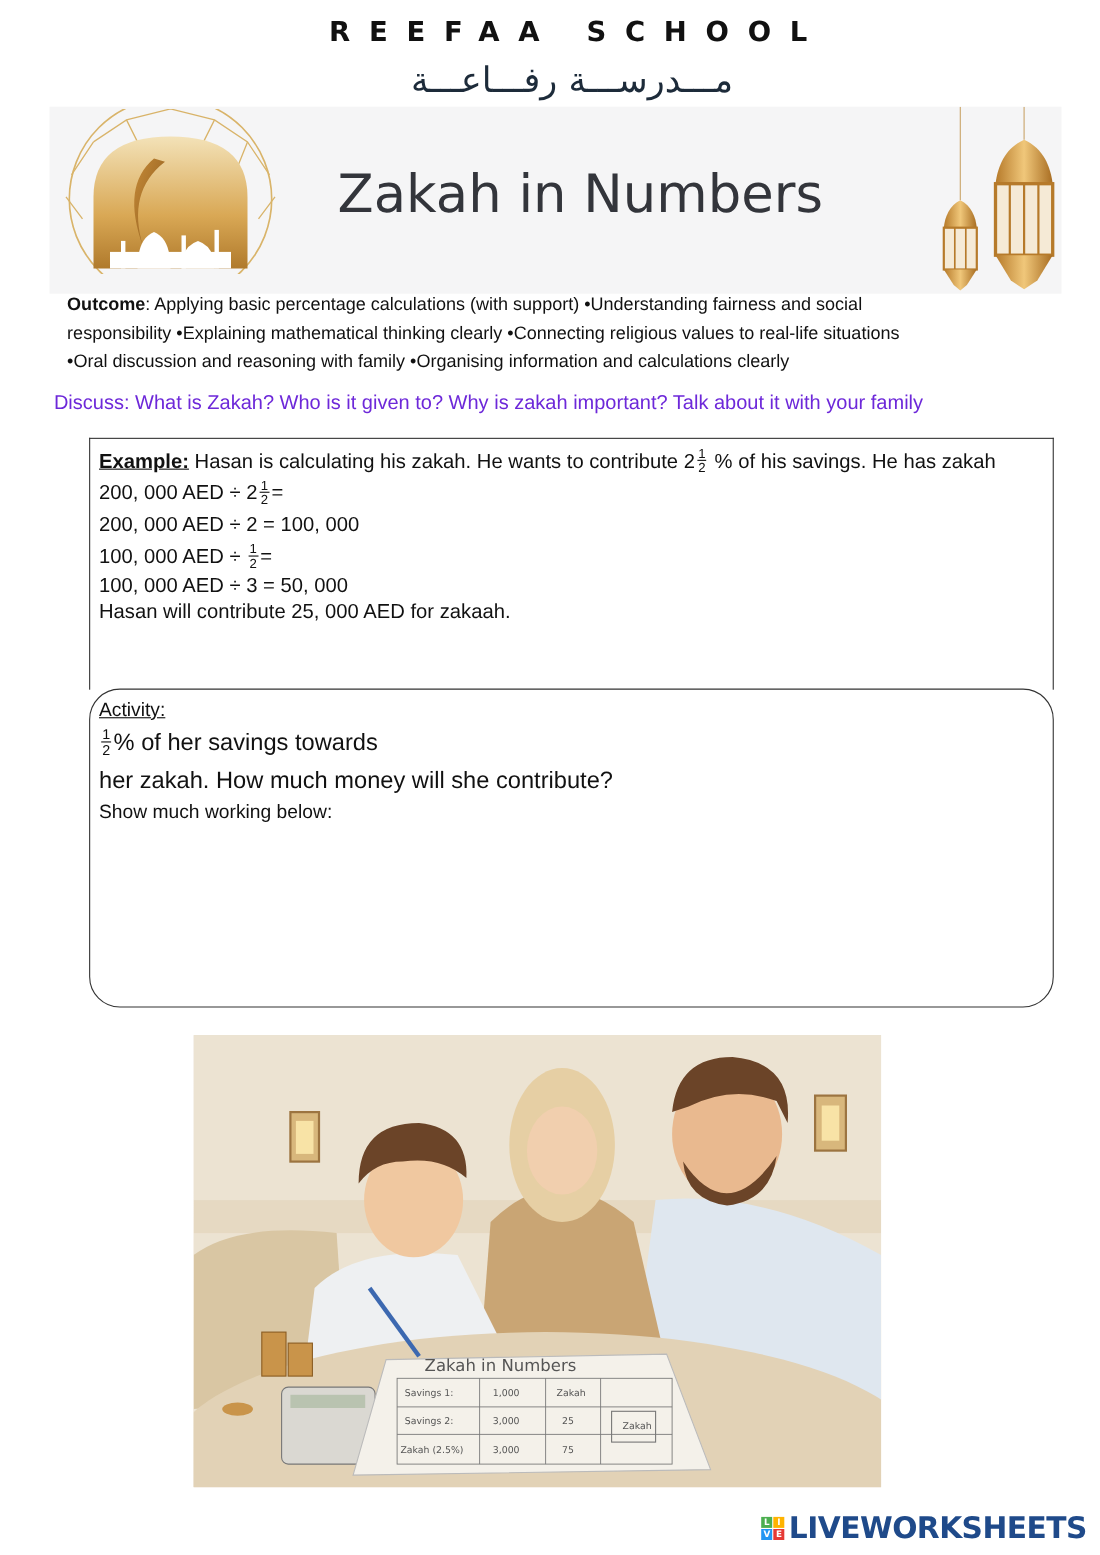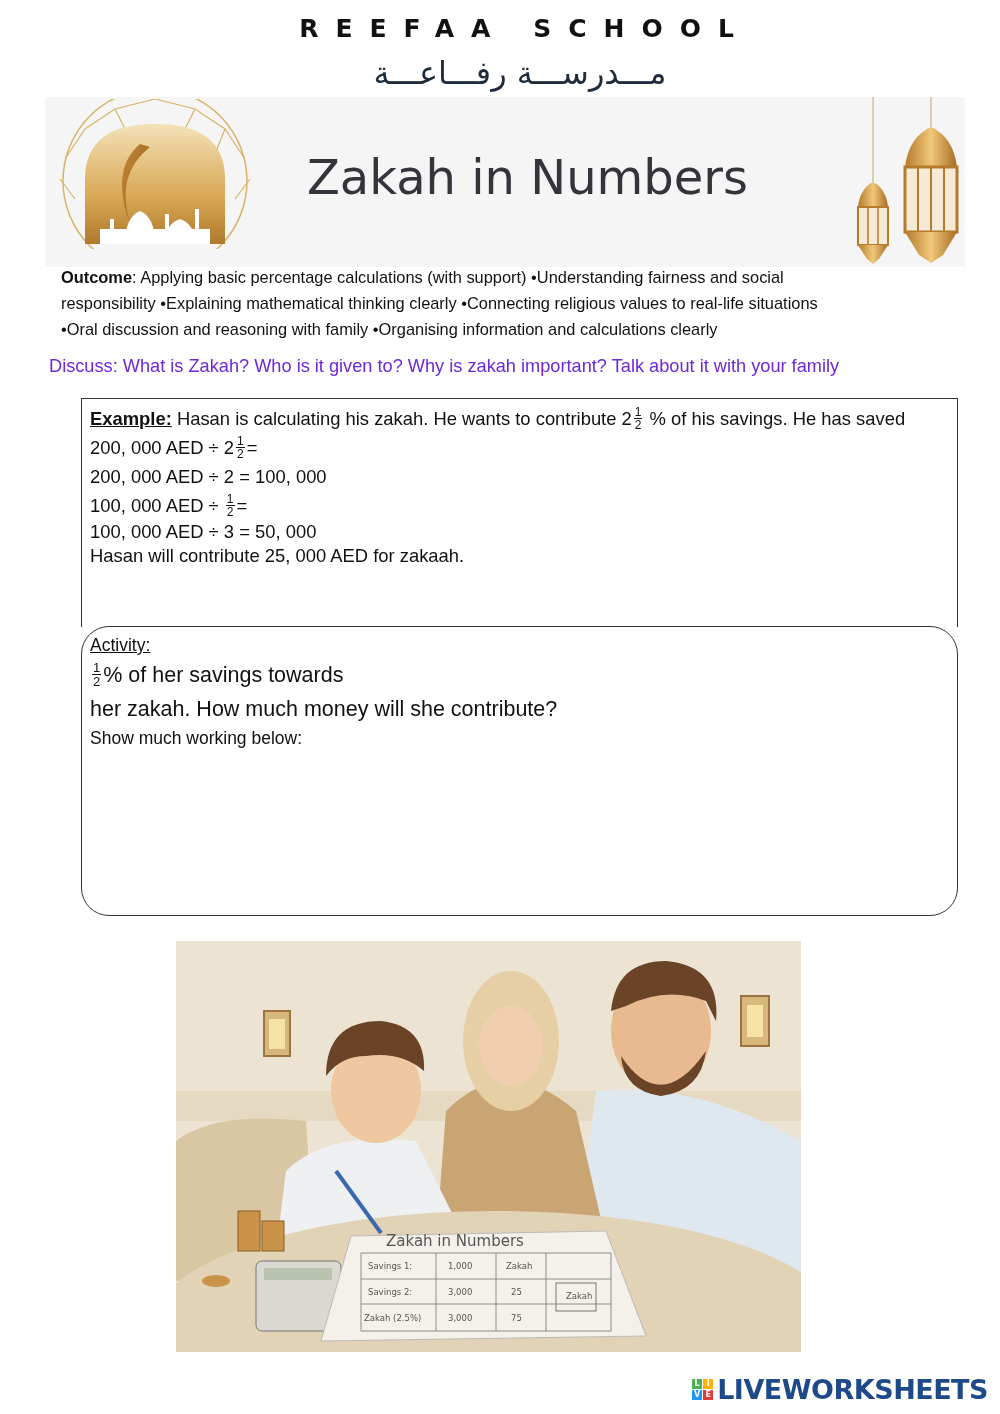--- a/index.html
+++ b/index.html
@@ -138,21 +138,21 @@
   <div><b>Outcome</b><span>: Applying basic percentage calculations (with support) •Understanding fairness and social</span></div>
   <div>responsibility •Explaining mathematical thinking clearly •Connecting religious values to real-life situations</div>
   <div>•Oral discussion and reasoning with family •Organising information and calculations clearly</div>
 </div>
 
 <div class="discuss">Discuss: What is Zakah? Who is it given to? Why is zakah important?  Talk about it with your family</div>
 
 <div class="box example-box">
   <div class="inner">
     <div class="line">
-      <span class="u-bold">Example:</span><span> Hasan is calculating his zakah. He wants to contribute  2</span><span class="frac"><span class="num">1</span><span class="den">2</span></span><span> % of his savings. He has saved</span>
+      <span class="u-bold">Example:</span><span> Hasan is calculating his zakah. He wants to contribute  2</span><span class="frac"><span class="num">1</span><span class="den">2</span></span><span> % of his savings. He has zakah</span>
     </div>
     <div class="line"><span>200, 000 AED ÷ 2</span><span class="frac"><span class="num">1</span><span class="den">2</span></span><span>=</span></div>
     <div class="line">200, 000 AED ÷ 2 = 100, 000</div>
     <div class="line"><span>100, 000 AED ÷ </span><span class="frac"><span class="num">1</span><span class="den">2</span></span><span>=</span></div>
     <div class="line small">100, 000 AED ÷ 3 = 50, 000</div>
     <div class="line small">Hasan will contribute 25, 000 AED for zakaah.</div>
   </div>
 </div>
 
 <div class="box activity-box">

